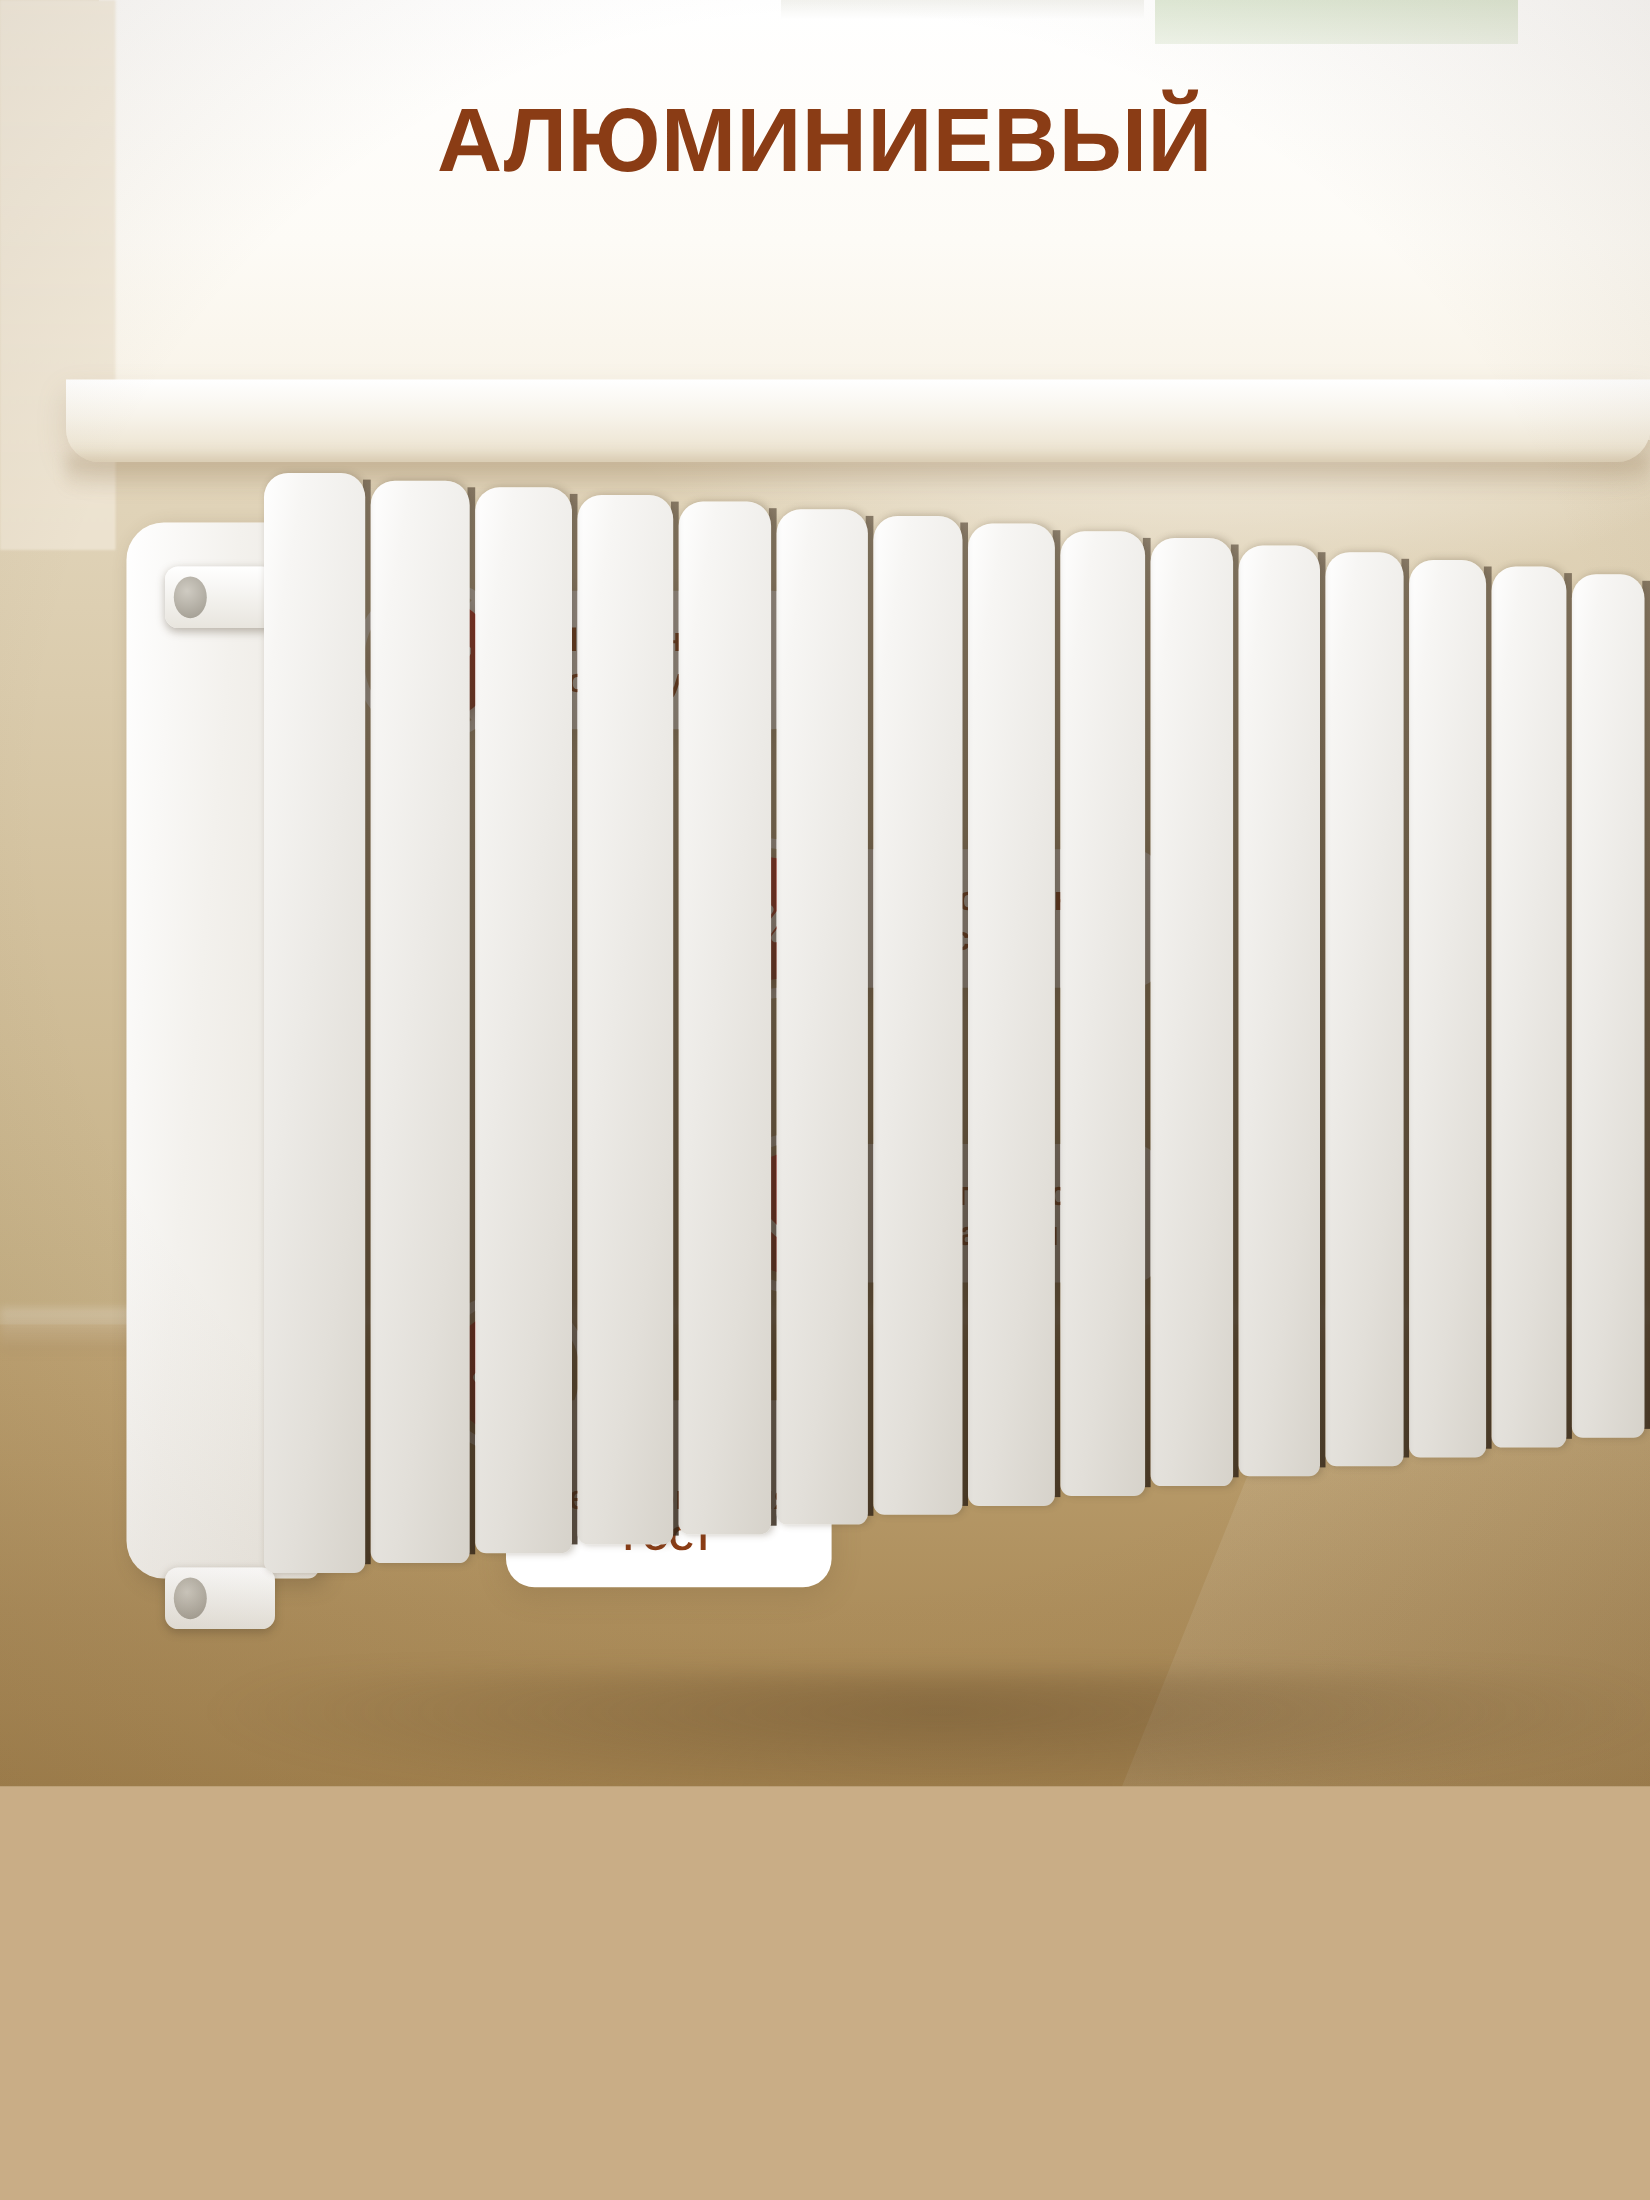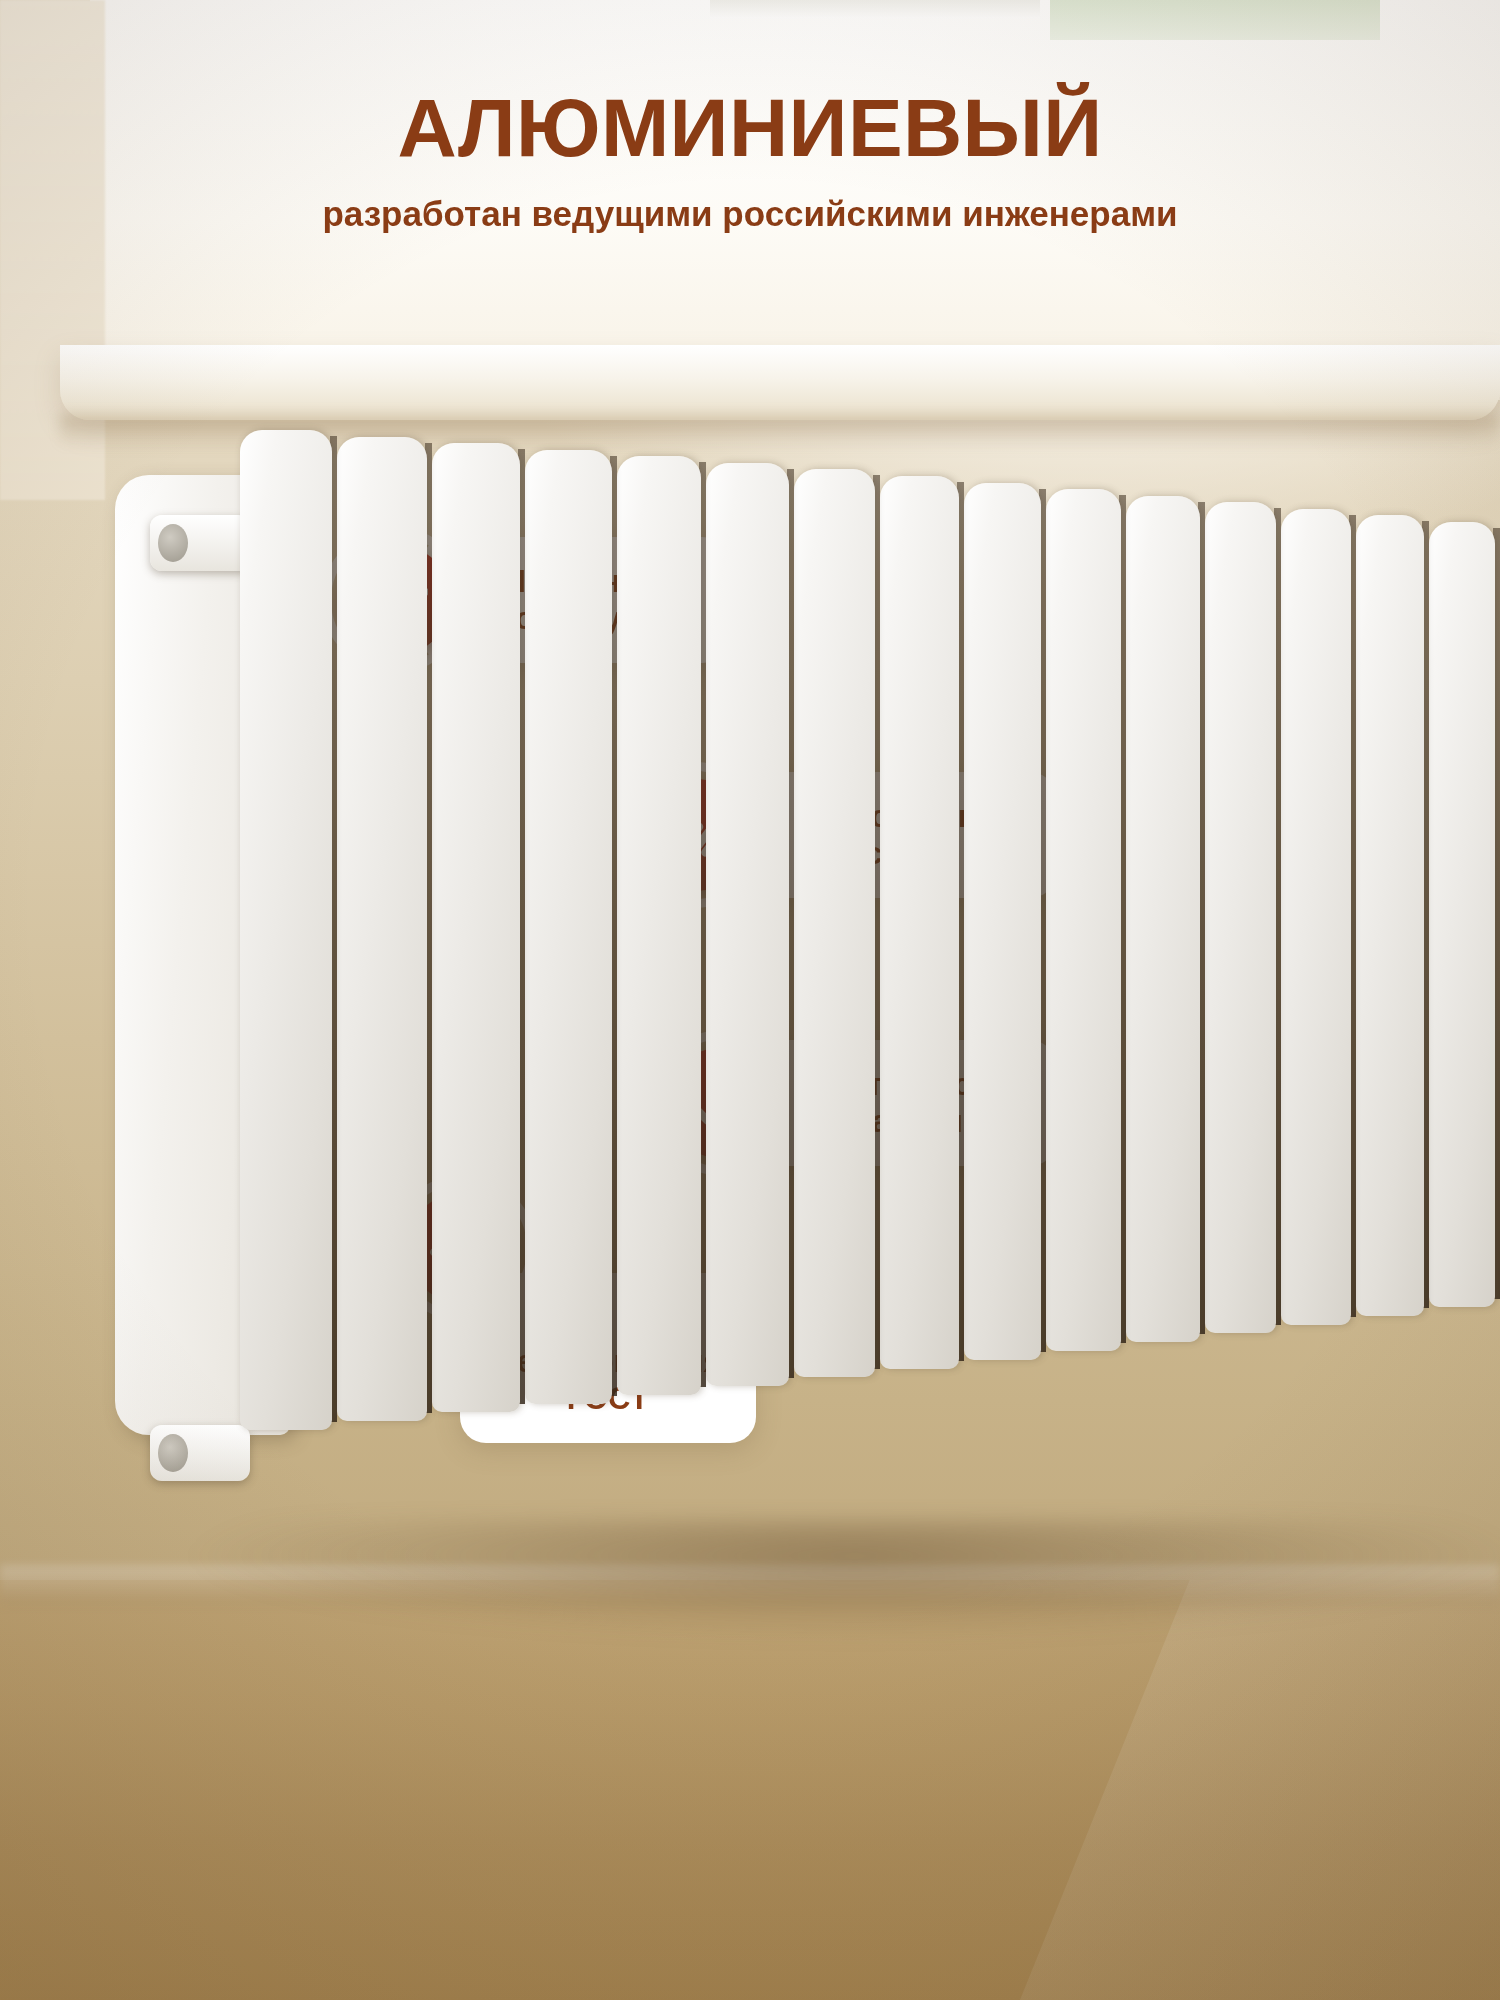--- a/index.html
+++ b/index.html
@@ -2,21 +2,21 @@
 <html><head>
 <meta charset="utf-8">
 <style>
   html,body{margin:0;padding:0;}
   body{
     width:1500px;height:2000px;overflow:hidden;
     font-family:"Liberation Sans", sans-serif;
     background:#c9ad86;
   }
   .poster{
-    position:relative;width:1500px;height:2000px;overflow:hidden;
+    position:relative;width:1500px;height:1624px;overflow:hidden;
     background:#cdb28d;
   }
 
   
   .bg-wall{
     position:absolute;inset:0;
     background:
       radial-gradient(ellipse 1100px 700px at 72% 8%, #ffffff 0%, #f7f2e8 28%, rgba(247,242,232,0) 62%),
       linear-gradient(180deg,#efe7d6 0%, #e7dcc6 16%, #ddcfb2 34%, #d2c09c 52%, #c7b288 70%, #bda579 86%, #b59b6d 100%);
   }
@@ -225,21 +225,20 @@
       </div>
   </div>
   <div class="rad-shadow" style="left:180px;top:1520px;"></div>
 
   <div class="bg-vignette"></div>
 
   <div class="headline">
     <h1>
       <span>АЛЮМИНИЕВЫЙ</span>
     </h1>
-    <div class="sub">разработан ведущими российскими инженерами</div>
   </div>
 
   <div class="badge" id="badge-1">
     <div class="ring">
       <div class="disc">
         <svg viewBox="0 0 64 64" aria-hidden="true">
           <path d="M4 36 L17 49 L36 24" fill="none" stroke="#ffffff" stroke-width="8" stroke-linecap="round" stroke-linejoin="round"></path>
           <path d="M30 49 L49 24" fill="none" stroke="#ffffff" stroke-width="8" stroke-linecap="round" stroke-linejoin="round"></path>
           <path d="M42 49 L61 24" fill="none" stroke="#ffffff" stroke-width="8" stroke-linecap="round" stroke-linejoin="round"></path>
         </svg>

